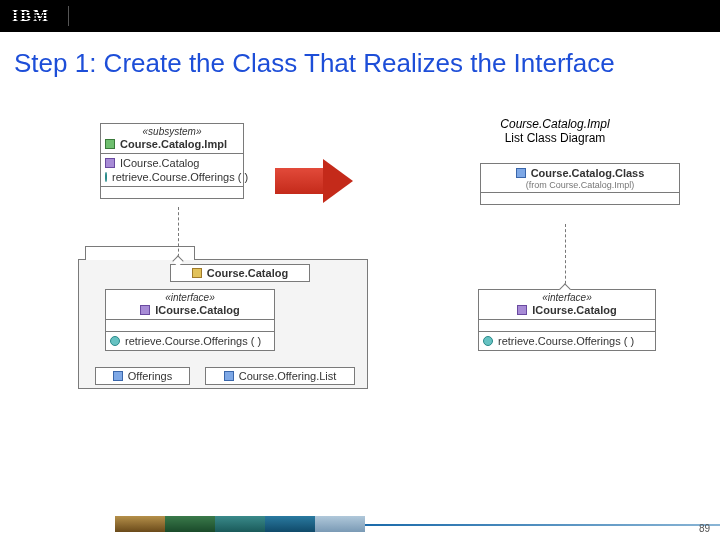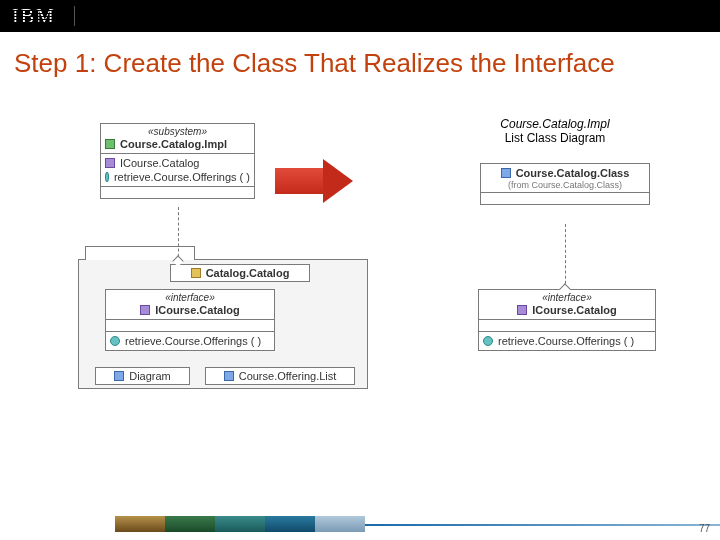--- a/index.html
+++ b/index.html
@@ -15,39 +15,39 @@
     background: #000;
     color: #fff;
     height: 32px;
     display: flex;
     align-items: center;
     padding: 0 12px;
     font-size: 12px;
   }
   .ibm-logo {
     font-family: "Times New Roman", serif;
-    font-weight: normal;
+    font-weight: bold;
     letter-spacing: 2px;
-    font-size: 20px;
+    font-size: 16px;
     margin-right: 8px;
     background: repeating-linear-gradient(
       to bottom, #fff 0 2px, #000 2px 3px
     );
     -webkit-background-clip: text;
     background-clip: text;
     color: transparent;
   }
   .divider-v {
     border-left: 1px solid #555;
     height: 20px;
     margin: 0 10px;
   }
   .title {
     font-size: 26px;
-    color: #c2410c;
+    color: #1d4ed8;
     padding: 16px 14px 10px 14px;
     font-weight: normal;
   }
   .canvas {
     position: relative;
     width: 720px;
     height: 410px;
   }
   
   .uml {
@@ -186,21 +186,21 @@
 
 <h1 class="title">Step 1: Create the Class That Realizes the Interface</h1>
 
 <div class="canvas">
 
   <div class="caption">
     <div class="l1">Course.Catalog.Impl</div>
     <div>List Class Diagram</div>
   </div>
 
-  <div class="uml" style="left:100px; top:34px; width:155px;">
+  <div class="uml" style="left:100px; top:34px; width:144px;">
     <div class="head">
       <div class="stereo">«subsystem»</div>
       <div class="row">
           <span class="icon-sq ic-green"></span>
           <span class="bold">Course.Catalog.Impl</span>
         </div>
     </div>
     <div class="compartment">
       <div class="row">
           <span class="icon-sq ic-purple"></span>
@@ -211,27 +211,27 @@
           <span>retrieve.Course.Offerings ( )</span>
         </div>
     </div>
     <div class="compartment"></div>
   </div>
 
   <div class="red-arrow">
     <span class="shaft"></span><span class="head"></span>
   </div>
 
-  <div class="uml" style="left:480px; top:74px; width:170px;">
+  <div class="uml" style="left:480px; top:74px; width:200px;">
     <div class="head">
       <div class="row" style="justify-content:center;">
           <span class="icon-sq ic-blue"></span>
           <span class="bold">Course.Catalog.Class</span>
         </div>
-      <div class="from">(from Course.Catalog.Class)</div>
+      <div class="from">(from Course.Catalog.Impl)</div>
     </div>
     <div class="compartment"></div>
   </div>
 
   <div class="uml" style="left:478px; top:200px; width:178px;">
     <div class="head">
       <div class="stereo">«interface»</div>
       <div class="row" style="justify-content:center;">
           <span class="icon-sq ic-purple"></span>
           <span class="bold">ICourse.Catalog</span>
@@ -249,21 +249,21 @@
   <div class="dash" style="left:565px; top:135px; height:65px;"></div>
   <div class="tri-open" style="left:561px; top:196px;"></div>
 
   <div class="uml" style="left:78px; top:170px; width:290px; height:130px; background:#f4f4f4;">
     <div style="position:absolute; left:6px; top:-14px; width:110px; height:14px; border:1px solid #7a7a7a; border-bottom:none; background:#fff;"></div>
   </div>
 
   <div class="uml" style="left:170px; top:175px; width:140px; border:1px solid #7a7a7a;">
     <div class="row" style="padding:2px 4px; justify-content:center;">
         <span class="icon-sq ic-gold"></span>
-        <span class="bold">Catalog.Catalog</span>
+        <span class="bold">Course.Catalog</span>
       </div>
   </div>
 
   <div class="uml" style="left:105px; top:200px; width:170px;">
     <div class="head">
       <div class="stereo">«interface»</div>
       <div class="row" style="justify-content:center;">
           <span class="icon-sq ic-purple"></span>
           <span class="bold">ICourse.Catalog</span>
         </div>
@@ -273,21 +273,21 @@
       <div class="row">
           <span class="icon-sq ic-teal"></span>
           <span>retrieve.Course.Offerings ( )</span>
         </div>
     </div>
   </div>
 
   <div class="uml" style="left:95px; top:278px; width:95px;">
     <div class="row" style="padding:2px 4px; justify-content:center;">
         <span class="icon-sq ic-blue"></span>
-        <span>Diagram</span>
+        <span>Offerings</span>
       </div>
   </div>
 
   <div class="uml" style="left:205px; top:278px; width:150px;">
     <div class="row" style="padding:2px 4px; justify-content:center;">
         <span class="icon-sq ic-blue"></span>
         <span>Course.Offering.List</span>
       </div>
   </div>
 
@@ -298,14 +298,14 @@
 
 <div class="footer">
   <div class="footer-strip">
     <div class="chip a"></div>
       <div class="chip b"></div>
       <div class="chip c"></div>
       <div class="chip d"></div>
       <div class="chip e"></div>
   </div>
   <div class="footer-line"></div>
-  <div class="pagenum">77</div>
+  <div class="pagenum">89</div>
 </div>
 
 </body></html>

